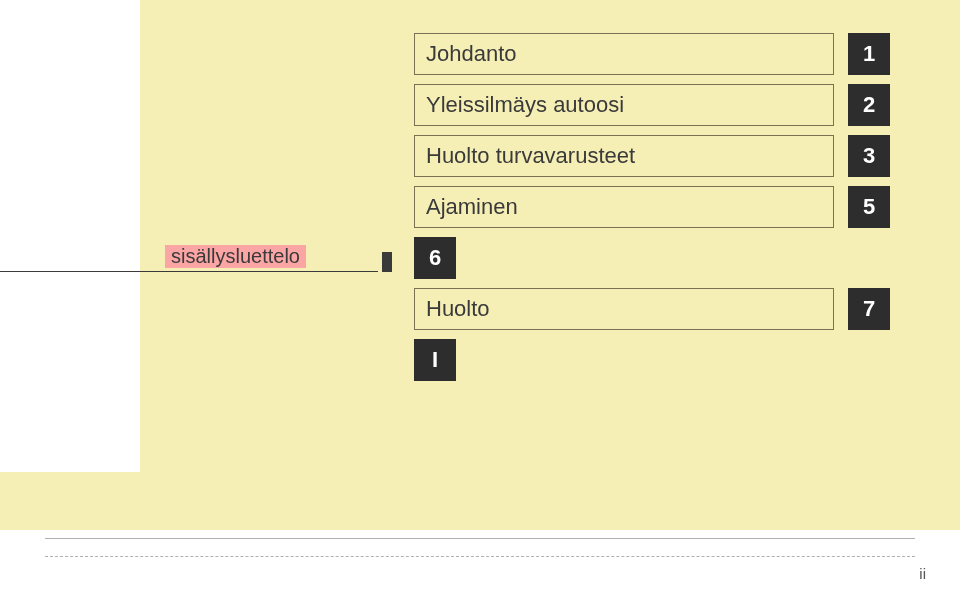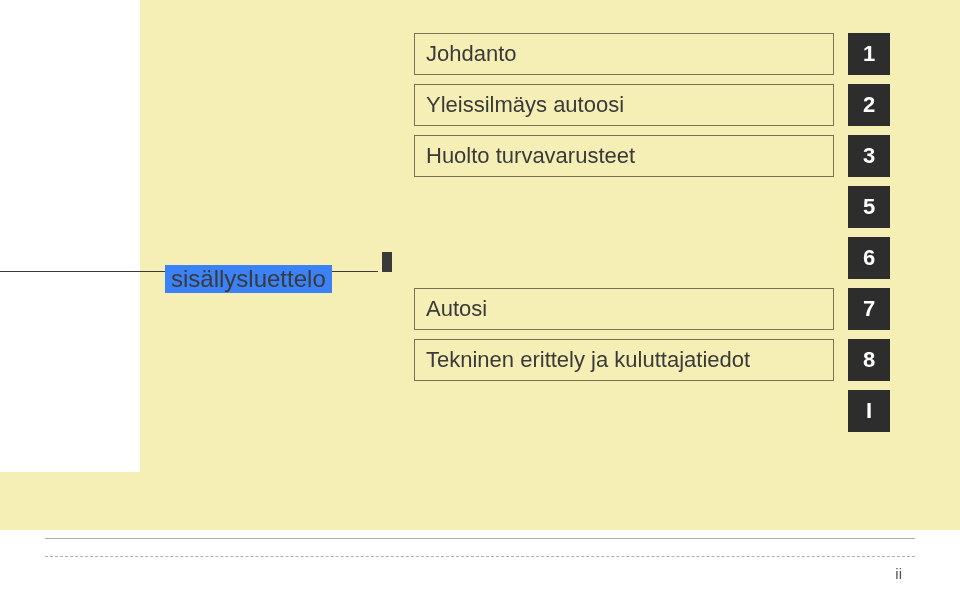--- a/index.html
+++ b/index.html
@@ -19,24 +19,24 @@
       position: absolute;
       top: 0;
       left: 0;
       width: 140px;
       height: 472px;
       background: #ffffff;
     }
     .toc-label {
       position: absolute;
       left: 165px;
-      top: 265px;
-      font-size: 24px;
+      top: 245px;
+      font-size: 20px;
       color: #3a3a3a;
-      background: #3b82f6;
+      background: #fca5a5;
       padding: 0 6px;
       z-index: 2;
     }
     .toc-marker {
       position: absolute;
       left: 382px;
       top: 252px;
       width: 10px;
       height: 20px;
       background: #3a3a3a;
@@ -54,21 +54,20 @@
       position: absolute;
       left: 414px;
       top: 33px;
       width: 476px;
     }
     .toc-row {
       display: flex;
       align-items: stretch;
       margin-bottom: 9px;
       height: 42px;
-      justify-content: flex-end;
     }
     .toc-item {
       flex: 1;
       border: 1px solid #7a7253;
       display: flex;
       align-items: center;
       padding-left: 11px;
       font-size: 22px;
       color: #3a3a3a;
       margin-right: 14px;
@@ -101,21 +100,21 @@
     }
     .bottom-rule2 {
       position: absolute;
       left: 45px;
       top: 556px;
       width: 870px;
       border-top: 1px dashed #b0b0b0;
     }
     .page-num {
       position: absolute;
-      right: 58px;
+      right: 34px;
       top: 565px;
       font-size: 15px;
       color: #555;
     }
   </style>
 </head>
 <body>
 
 <div class="top-white"></div>
 
@@ -130,32 +129,29 @@
   </div>
   <div class="toc-row">
     <div class="toc-item">Yleissilmäys autoosi</div>
     <div class="toc-num">2</div>
   </div>
   <div class="toc-row">
     <div class="toc-item">Huolto turvavarusteet</div>
     <div class="toc-num">3</div>
   </div>
   <div class="toc-row">
+    <div class="toc-item">Ajaminen</div>
     <div class="toc-num">5</div>
   </div>
   <div class="toc-row">
     <div class="toc-num">6</div>
   </div>
   <div class="toc-row">
-    <div class="toc-item">Autosi</div>
+    <div class="toc-item">Huolto</div>
     <div class="toc-num">7</div>
-  </div>
-  <div class="toc-row">
-    <div class="toc-item">Tekninen erittely ja kuluttajatiedot</div>
-    <div class="toc-num">8</div>
   </div>
   <div class="toc-row">
     <div class="toc-num">I</div>
   </div>
 </div>
 
 <div class="bottom-white"></div>
 <div class="bottom-rule1"></div>
 <div class="bottom-rule2"></div>
 <div class="page-num">ii</div>

